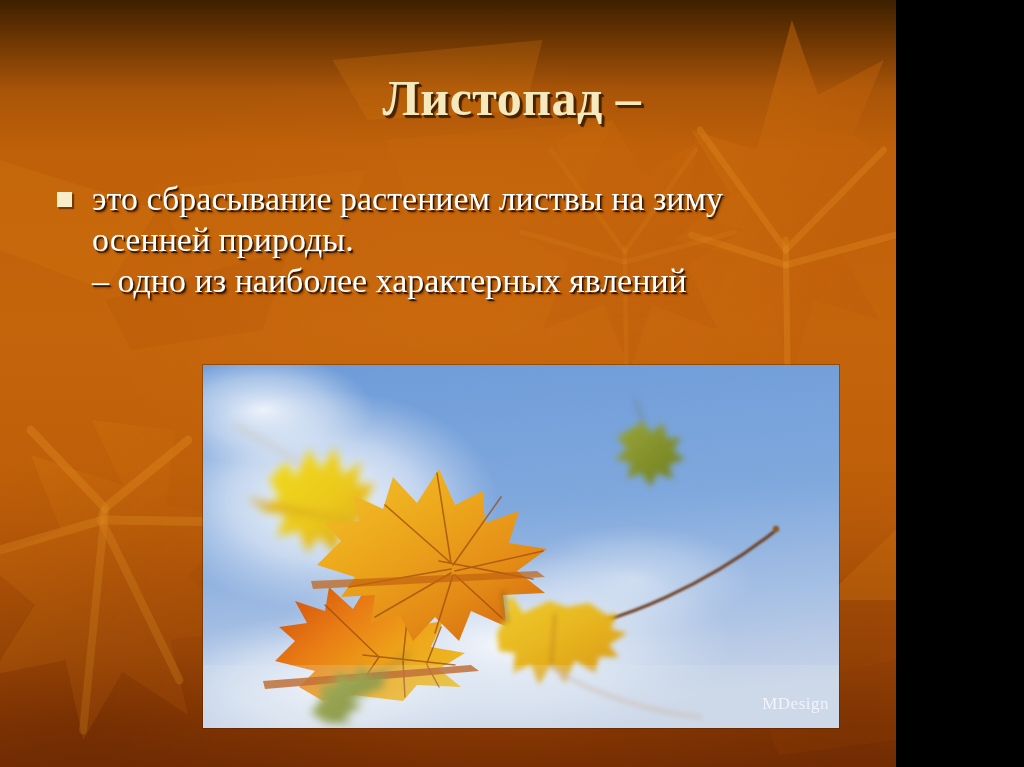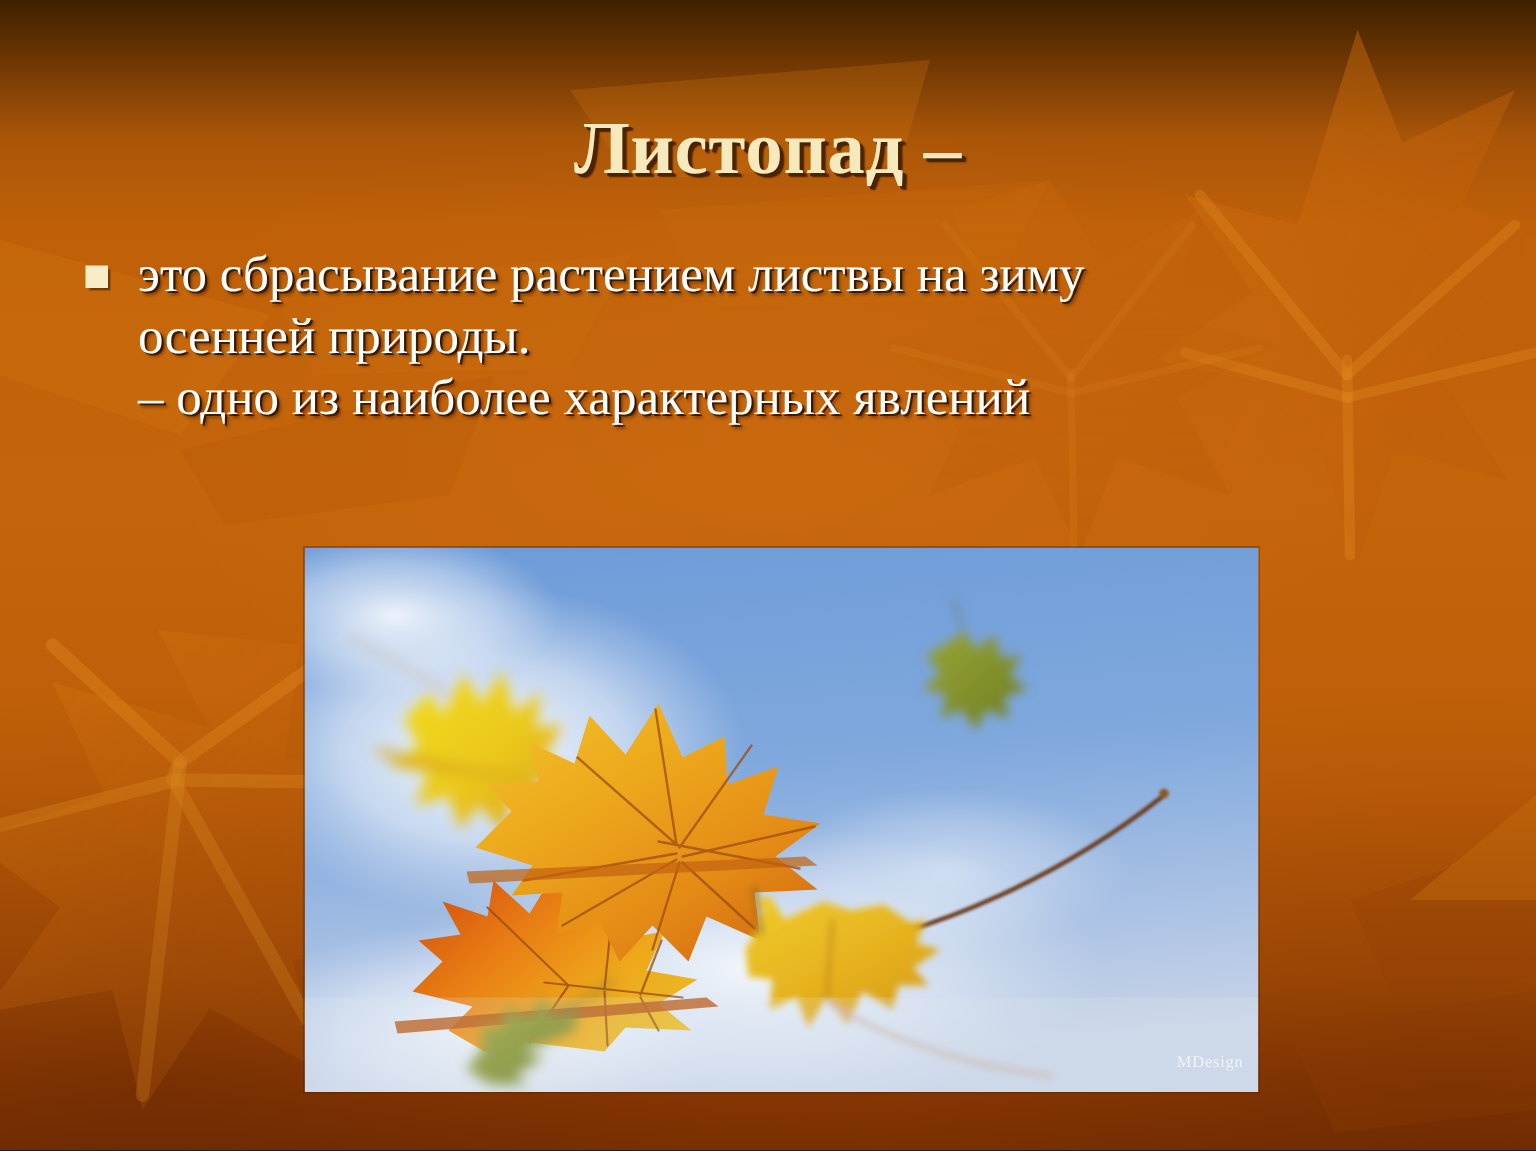--- a/index.html
+++ b/index.html
@@ -2,25 +2,25 @@
 <html><head>
 <meta charset="utf-8">
 <style>
   html, body {
     margin: 0;
     padding: 0;
     background: #000;
   }
   #slide {
     position: relative;
-    width: 1024px;
+    width: 896px;
     height: 767px;
     overflow: hidden;
     font-family: "Liberation Serif", "DejaVu Serif", serif;
-    background: #0c4a6e;
+    background: #1d4ed8;
   }
 
   
   .bg-base {
     position: absolute;
     inset: 0;
     background:
       linear-gradient(to bottom,
         #3d2000 0px,
         #6b3503 38px,
@@ -64,21 +64,21 @@
       2px 2px 0 #4a2300,
       3px 3px 1px rgba(40,16,0,0.75);
     letter-spacing: 0.5px;
     white-space: nowrap;
   }
 
   
   #body {
     position: absolute;
     left: 57px;
-    top: 163px;
+    top: 178px;
     width: 920px;
   }
   .bullet-row {
     display: flex;
     align-items: flex-start;
   }
   .bullet-mark {
     flex: 0 0 auto;
     width: 15px;
     height: 15px;
@@ -107,21 +107,21 @@
     height: 363px;
     box-shadow: 0 0 0 1px rgba(70,30,0,0.35);
     overflow: hidden;
   }
   #photo-frame svg { display: block; }
   .sig {
     position: absolute;
     right: 10px;
     bottom: 14px;
     font-family: "Liberation Serif", serif;
-    font-size: 11px;
+    font-size: 17px;
     color: rgba(255,255,255,0.72);
     letter-spacing: 0.5px;
     pointer-events: none;
   }
 </style>
 </head>
 <body>
 
 <div id="slide">
 

